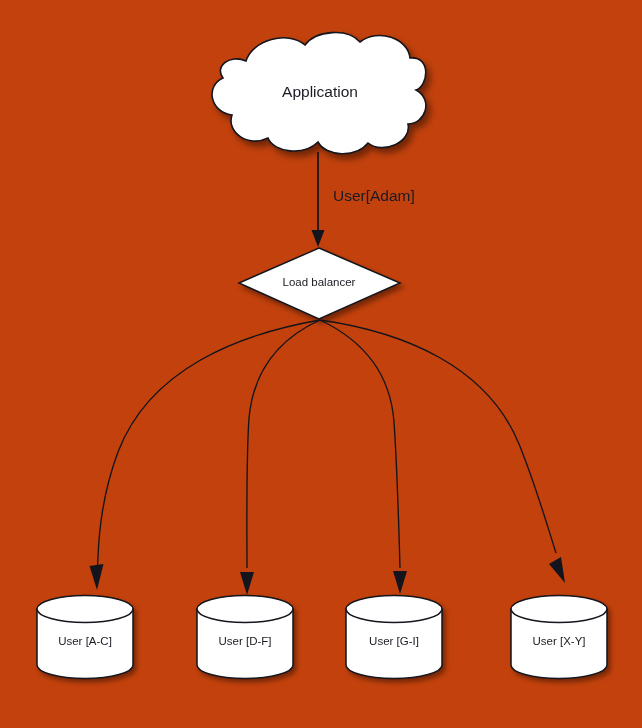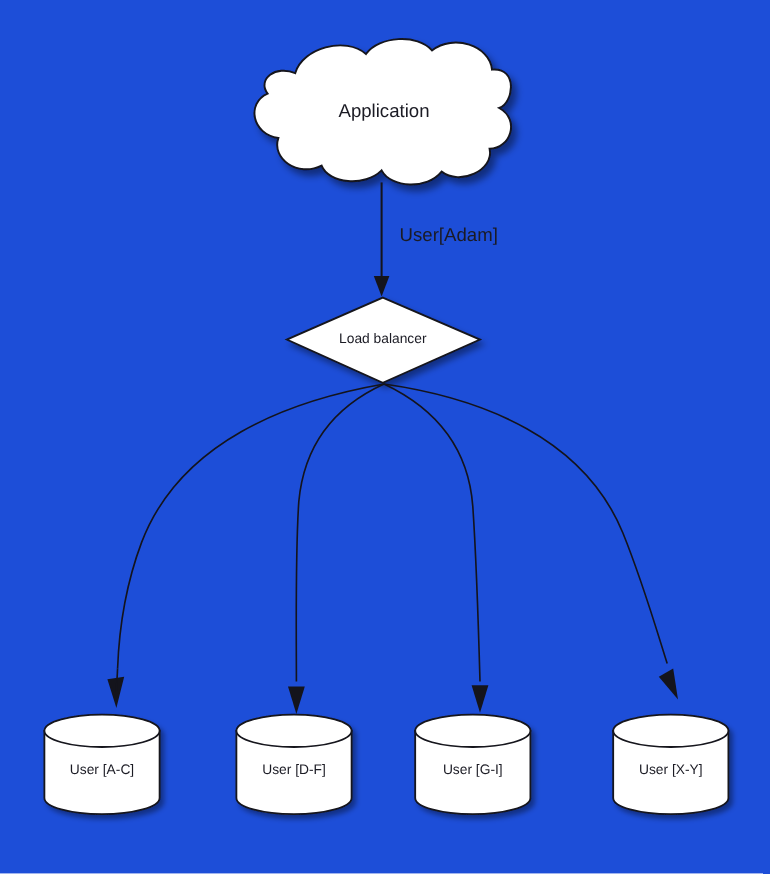--- a/index.html
+++ b/index.html
@@ -8,21 +8,21 @@
     padding: 0;
     background: #ffffff;
   }
   body {
     font-family: "Liberation Sans", "DejaVu Sans", sans-serif;
   }
   #diagram-root {
     position: relative;
     width: 642px;
     height: 728px;
-    background: #1d4ed8;
+    background: #c2410c;
     overflow: hidden;
     text-decoration: underline;
   }
   svg#diagram-canvas {
     position: absolute;
     left: 0;
     top: 0;
     width: 642px;
     height: 728px;
     display: block;

